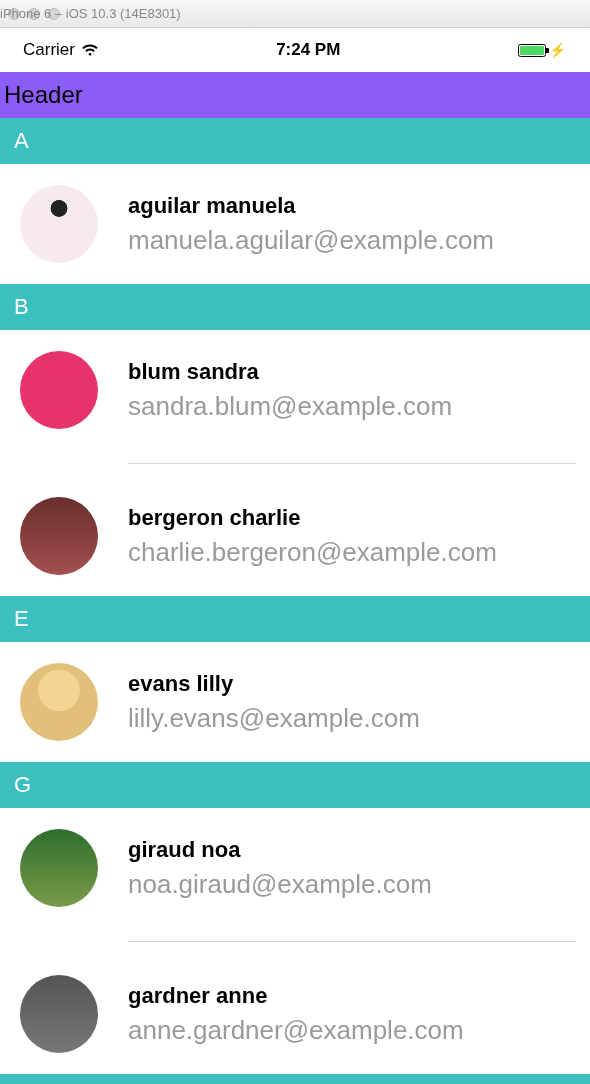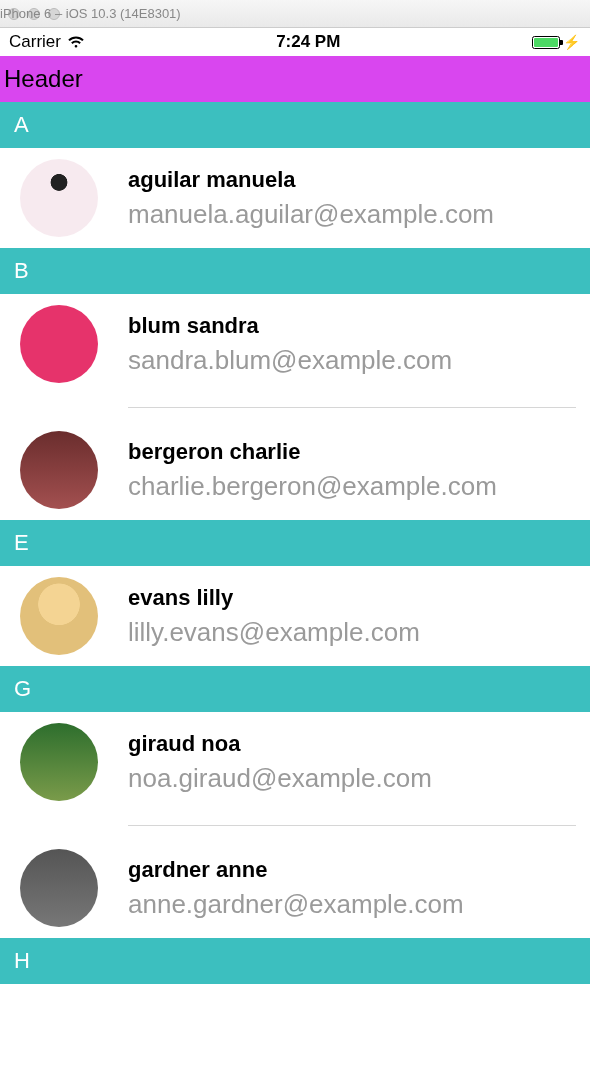--- a/index.html
+++ b/index.html
@@ -29,25 +29,25 @@
     font-size: 13px; color: #888;
   }
   .phone-area {
     width: 100%;
     height: 1056px;
     background: #fff;
     position: relative;
     overflow: hidden;
   }
   .status-bar {
-    height: 28px;
+    height: 44px;
     display: flex;
     align-items: center;
     justify-content: space-between;
-    padding: 0 9px;
+    padding: 0 23px;
     font-size: 17px;
     font-weight: 500;
     color: #000;
     background: #fff;
   }
   .status-left { display: flex; align-items: center; gap: 6px; }
   .status-right { display: flex; align-items: center; gap: 4px; }
   .wifi-icon { width: 18px; height: 14px; }
   .battery {
     width: 28px; height: 13px;
@@ -58,40 +58,40 @@
     content: ""; position: absolute; right: -4px; top: 3px;
     width: 2.5px; height: 5px; background: #000; border-radius: 0 1px 1px 0;
   }
   .battery-fill {
     position: absolute; left: 1px; top: 1px; bottom: 1px; right: 1px;
     background: #4cd964; border-radius: 1px;
   }
   .bolt { font-size: 14px; line-height: 1; }
   .header-bar {
     height: 46px;
-    background: #d946ef;
+    background: #8b5cf6;
     color: #000;
     font-size: 24px;
     display: flex;
     align-items: center;
     padding-left: 4px;
   }
   .section-header {
     height: 46px;
     background: #3cbfbf;
     color: #fff;
     font-size: 22px;
     display: flex;
     align-items: center;
     padding-left: 14px;
   }
   .contact-row {
     display: flex;
     align-items: center;
-    height: 100px;
+    height: 120px;
     padding: 0 20px;
     background: #fff;
     position: relative;
   }
   .contact-row + .contact-row::before {
     content: "";
     position: absolute;
     left: 128px; right: 14px; top: -13px;
     height: 1px; background: #d6d6d6;
   }

